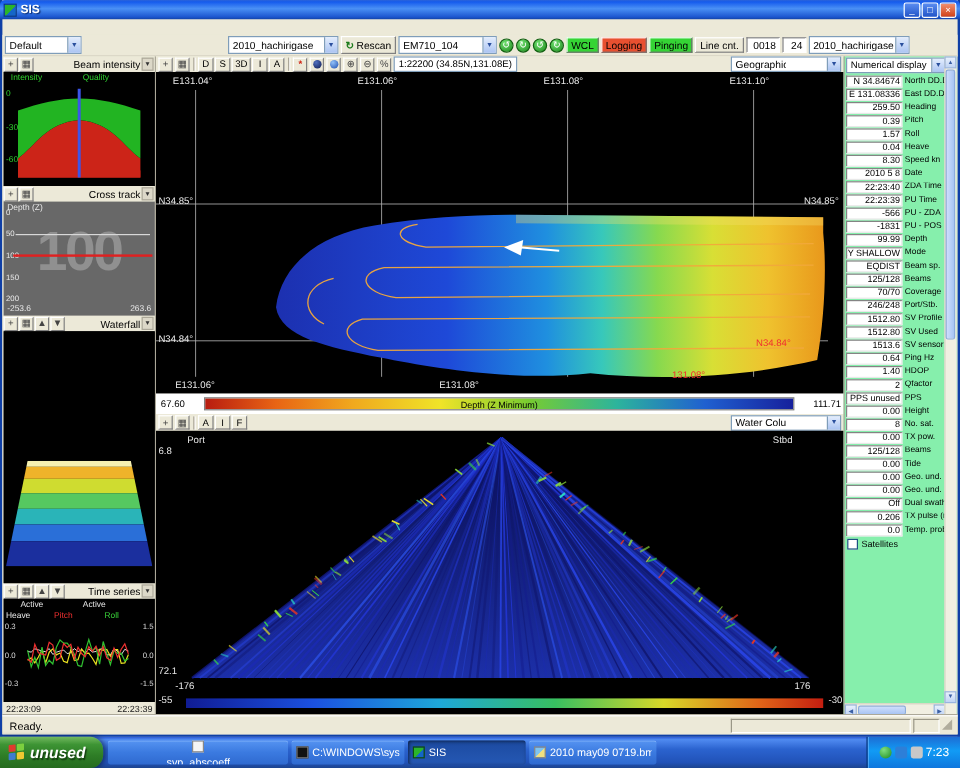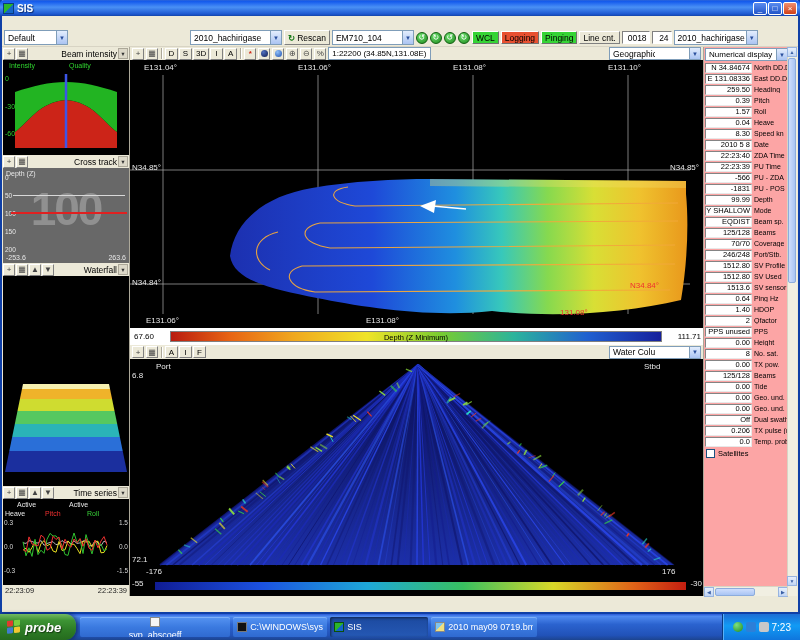--- a/index.html
+++ b/index.html
@@ -38,21 +38,21 @@
   .state-green { background:#35d435; }
   .state-red { background:#e85030; }
   .tb-label { height:13px; display:inline-flex; align-items:center; padding:0 3px; font-size:8.5px; border:1px solid; border-color:#fff #808080 #808080 #fff; background:#ece9d8; }
   .tb-field { height:13px; display:inline-flex; align-items:center; justify-content:flex-end; padding:0 2px; font-size:8.5px; background:#fff; border:1px solid; border-color:#808080 #fff #fff #808080; }
   .f-line { width:28px; } .f-ping { width:20px; }
 
   
   .main { position:absolute; left:0; top:47px; width:796px; height:549px; }
   .left-panel { position:absolute; left:0; top:0; width:128px; height:549px; background:#ece9d8; border-right:1px solid #aca899; }
   .center-panel { position:absolute; left:128px; top:0; width:573px; height:549px; background:#ece9d8; }
-  .right-panel { position:absolute; left:701px; top:0; width:94px; height:549px; background:#fca5a5; border-left:1px solid #aca899; }
+  .right-panel { position:absolute; left:701px; top:0; width:94px; height:549px; background:#86efac; border-left:1px solid #aca899; }
 
   
   .lp-header { position:absolute; left:0; width:127px; height:13px; display:flex; align-items:center; gap:1px; padding:0 1px; }
   .mini-btn { width:12px; height:12px; display:inline-flex; align-items:center; justify-content:center; font-size:8px; color:#444;
     background:#ece9d8; border:1px solid; border-color:#fff #808080 #808080 #fff; flex:none; }
   .lp-title { margin-left:auto; font-size:8.5px; white-space:nowrap; }
   .lp-arrow { width:10px; height:11px; font-size:5.5px; display:inline-flex; align-items:center; justify-content:center; color:#333;
     background:#dcd8c8; border:1px solid #aca899; flex:none; }
   .lp-display { position:absolute; left:1px; width:126px; background:#000; }
   .h-bi { top:0; } .d-bi { top:13px; height:95px; }
@@ -763,31 +763,37 @@
           <span class="sb-btn sb-right">▶</span>
         </div>
         <div class="rp-vscroll">
           <span class="sb-btn sb-up">▲</span>
           <span class="sb-thumb-v"></span>
           <span class="sb-btn sb-down">▼</span>
         </div>
       </div>
     </div>
 
+    <div class="statusbar">
+      <span class="status-msg">Ready.</span>
+      <span class="status-cell sc1"></span>
+      <span class="status-cell sc2"></span>
+      <span class="grip">◢</span>
+    </div>
   </div>
 
   <div class="taskbar">
     <div class="start-btn">
       <svg width="14" height="14" viewBox="0 0 14 14" style="transform:skewY(-6deg)">
         <rect x="0" y="0" width="6" height="6" rx="1" fill="#e03b2e"></rect>
         <rect x="7" y="0" width="6" height="6" rx="1" fill="#7ccf3f"></rect>
         <rect x="0" y="7" width="6" height="6" rx="1" fill="#3f7ccf"></rect>
         <rect x="7" y="7" width="6" height="6" rx="1" fill="#f0c832"></rect>
       </svg>
-      <span>probe</span>
+      <span>unused</span>
     </div>
     <div class="tasks">
         <div class="task">
         <span class="tic ic-doc"></span>
         <span class="task-label">svp_abscoeff</span>
       </div>
         <div class="task">
         <span class="tic ic-console"></span>
         <span class="task-label">C:\WINDOWS\syste...</span>
       </div>

